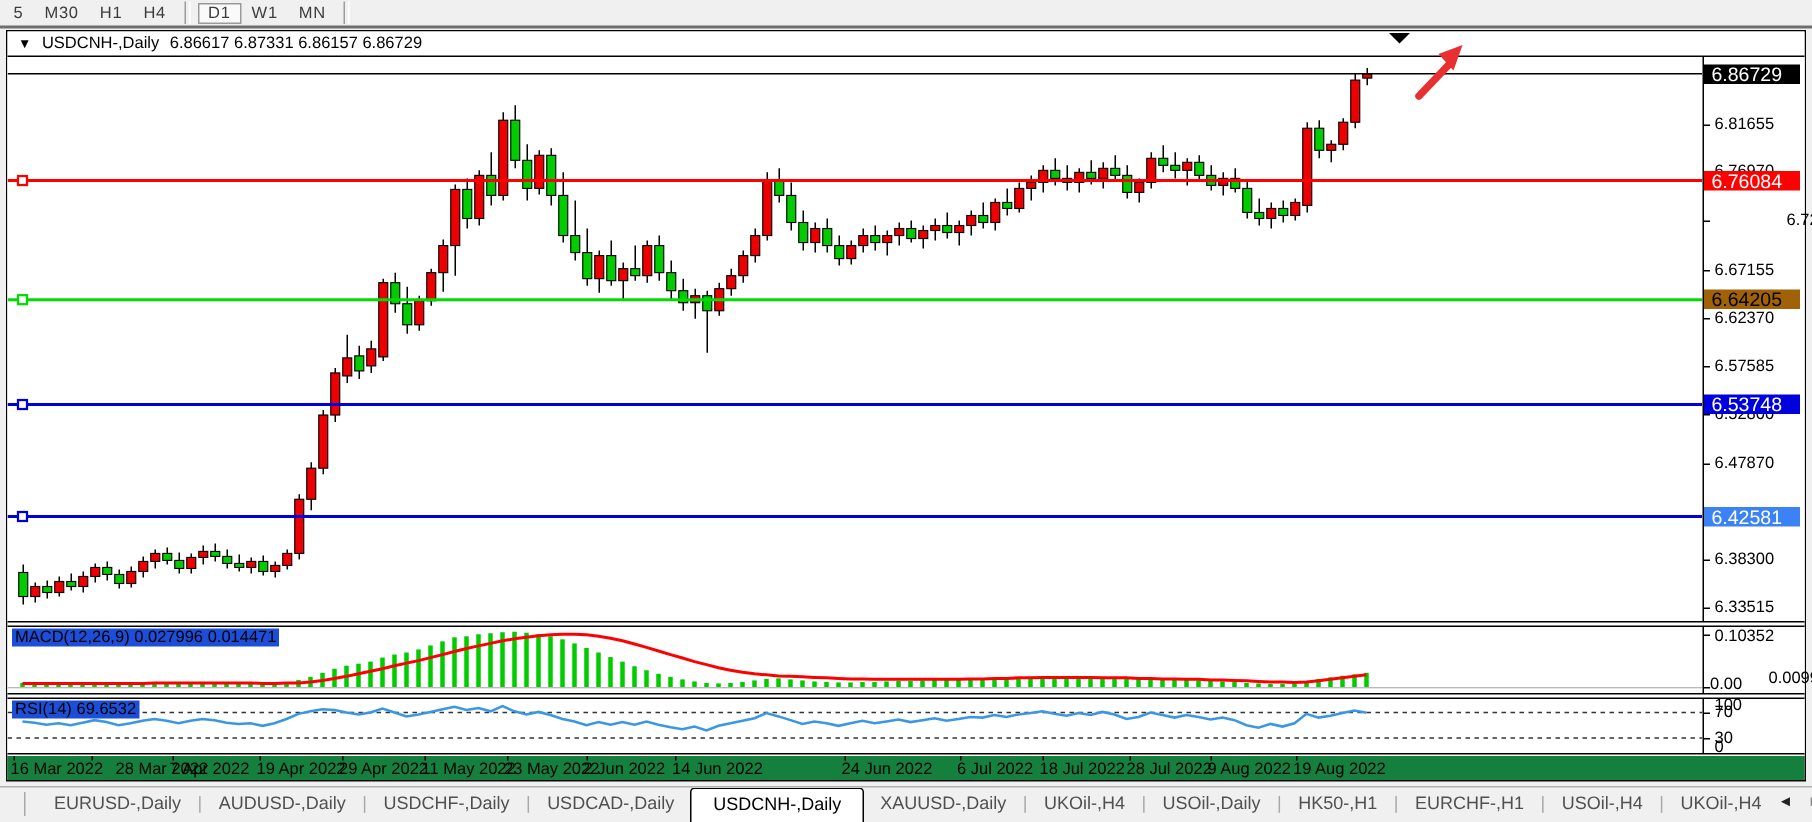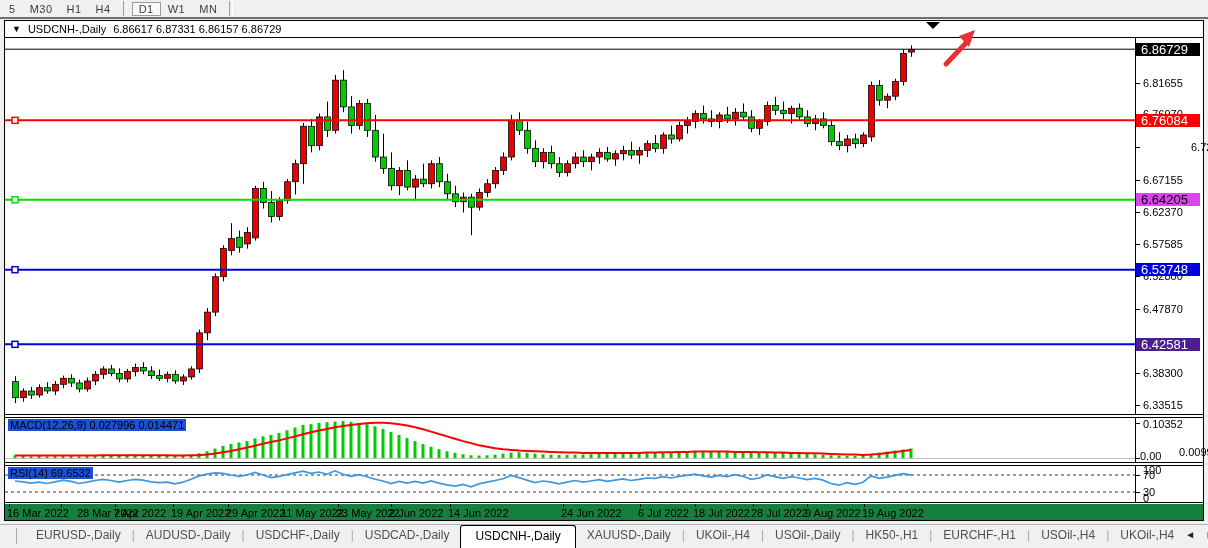--- a/index.html
+++ b/index.html
@@ -317,23 +317,23 @@
         <div class="axtick" style="top: 238.021px;"></div>
         <div class="axlabel" style="top: 232.021px;">6.52800</div>
         <div class="axtick" style="top: 270.978px;"></div>
         <div class="axlabel" style="top: 264.978px;">6.47870</div>
         <div class="axtick" style="top: 334.954px;"></div>
         <div class="axlabel" style="top: 328.954px;">6.38300</div>
         <div class="axtick" style="top: 366.942px;"></div>
         <div class="axlabel" style="top: 360.942px;">6.33515</div>
         <div class="flag" style="top: 4.70412px; background: rgb(0, 0, 0); color: rgb(255, 255, 255);">6.86729</div>
         <div class="flag" style="top: 75.8664px; background: rgb(255, 0, 0); color: rgb(255, 255, 255);">6.76084</div>
-        <div class="flag" style="top: 155.278px; background: #d946ef; color: rgb(0, 0, 0);">6.64205</div>
+        <div class="flag" style="top: 155.278px; background: #a16207; color: rgb(0, 0, 0);">6.64205</div>
         <div class="flag" style="top: 225.183px; background: rgb(0, 0, 221); color: rgb(255, 255, 255);">6.53748</div>
-        <div class="flag" style="top: 299.835px; background: #4c1d95; color: rgb(255, 255, 255);">6.42581</div>
+        <div class="flag" style="top: 299.835px; background: #3b82f6; color: rgb(255, 255, 255);">6.42581</div>
       </div>
   </div>
 
   <div class="hsep"></div>
 
   <div class="row">
     <span class="pane-label">
       <span>MACD(12,26,9)</span> <span>0.027996 0.014471</span>
     </span>
     <svg id="macdplot" class="plot" width="1130" height="44">

